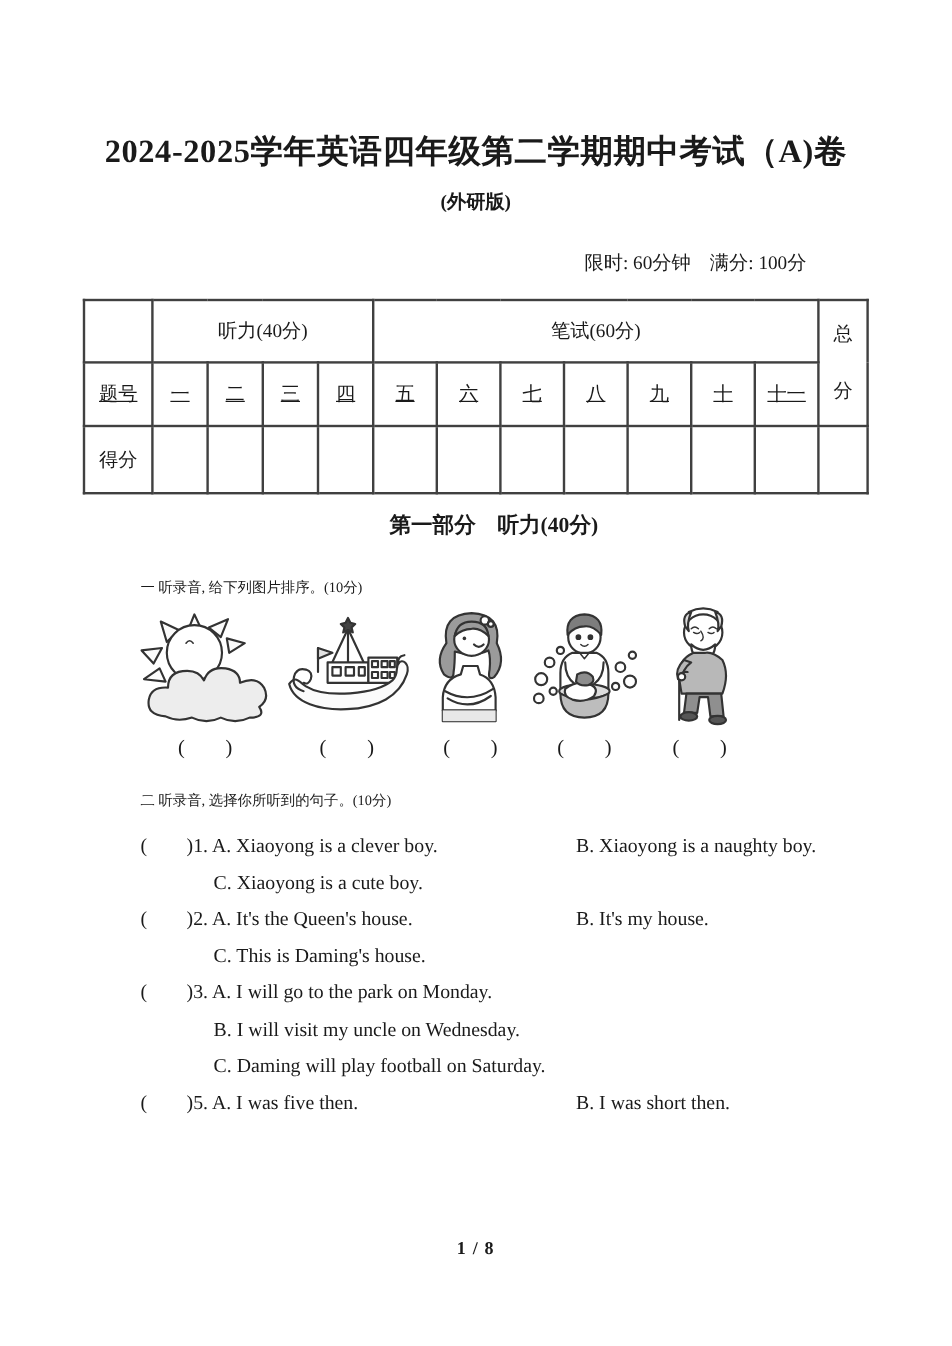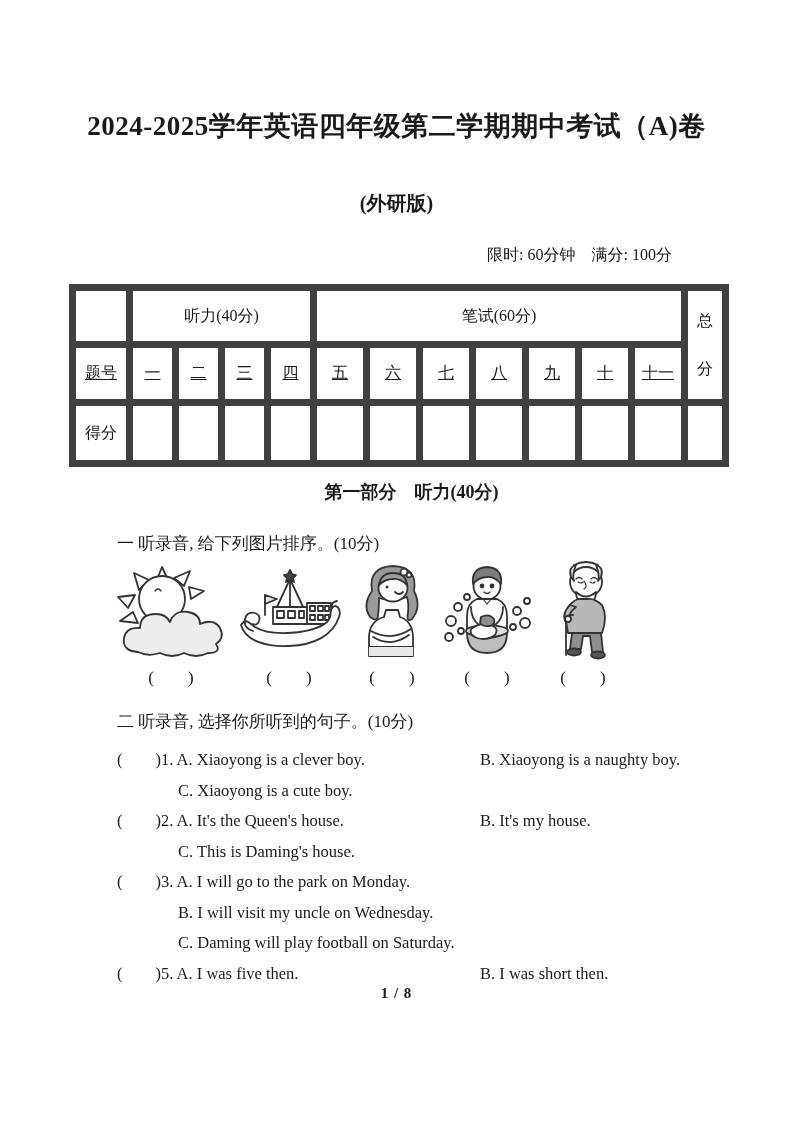--- a/index.html
+++ b/index.html
@@ -6,63 +6,63 @@
   body { font-family: "Liberation Serif", "DejaVu Serif", serif; color: #1a1a1a; }
   .page {
     position: relative; width: 793px; height: 1122px; margin: 0 auto;
     background: #ffffff; overflow: hidden;
   }
   .title {
     padding-top: 112px; text-align: center;
     font-size: 27px; font-weight: bold; line-height: 28px; letter-spacing: .5px;
   }
   .subtitle {
-    margin-top: 50px; text-align: center;
-    font-size: 20px; font-weight: bold; line-height: 27px;
+    margin-top: 15px; text-align: center;
+    font-size: 16px; font-weight: bold; line-height: 27px;
   }
   .meta {
     margin-top: 27px; text-align: right; padding-right: 121px;
     font-size: 16px; line-height: 22px;
   }
   table.score {
     margin: 18px 0 0 69px; border-collapse: collapse; table-layout: fixed;
   }
   table.score td {
-    border: 7px solid #404040; text-align: center; vertical-align: middle;
+    border: 2px solid #404040; text-align: center; vertical-align: middle;
     font-size: 16px; padding: 0; overflow: hidden;
   }
   .col-label { width: 57px; } .col-s { width: 46px; }
   .col-m { width: 53px; } .col-total { width: 41px; }
   tr.r1 td { height: 50px; } tr.r2 td { height: 51px; text-decoration: underline; } tr.r3 td { height: 54px; }
   td.total-cell { white-space: pre-line; line-height: 48px; }
   .part-heading {
     margin-top: 13px; text-align: center; font-size: 18px; line-height: 25px; font-weight: 600; margin-left: 30px;
   }
-  .sec-title { margin-left: 117px; font-size: 17px; line-height: 24px; }
+  .sec-title { margin-left: 117px; font-size: 12px; line-height: 24px; }
   .sec1-title { margin-top: 27px; }
   .sec2-title { margin-top: 19px; }
   .images-row {
     margin: 7px 0 0 112px; width: 516px; height: 100px;
     display: flex; justify-content: space-between; align-items: flex-end;
   }
   .pic { margin: 0; padding: 0; }
   .pic svg { display: block; }
   .parens-row {
     margin: 2px 0 0 112px; width: 516px; height: 26px;
     display: flex; justify-content: space-between;
   }
   .paren-box { text-align: center; font-size: 17px; line-height: 26px; }
   .w1 { width: 118px; } .w2 { width: 108px; } .w3 { width: 88px; } .w4 { width: 92px; } .w5 { width: 90px; }
   .questions { margin: 11px 0 0 117px; font-size: 16.5px; }
   .q-line { display: flex; line-height: 30.5px; }
   .q-left { width: 363px; flex-shrink: 0; }
   .q-right { flex: 1; }
   .q-sub { padding-left: 61px; line-height: 30.5px; }
   .footer {
-    position: absolute; left: 0; right: 0; top: 983px; text-align: center;
+    position: absolute; left: 0; right: 0; top: 1031px; text-align: center;
     font-size: 15px; line-height: 20px; font-weight: 600; letter-spacing: 1px;
   }
   .ink { stroke: #333; stroke-width: 1.8; stroke-linecap: round; stroke-linejoin: round; }
 </style>
 </head>
 <body>
 
 <div class="page">
 
   <div class="title">2024-2025学年英语四年级第二学期期中考试（A)卷</div>

